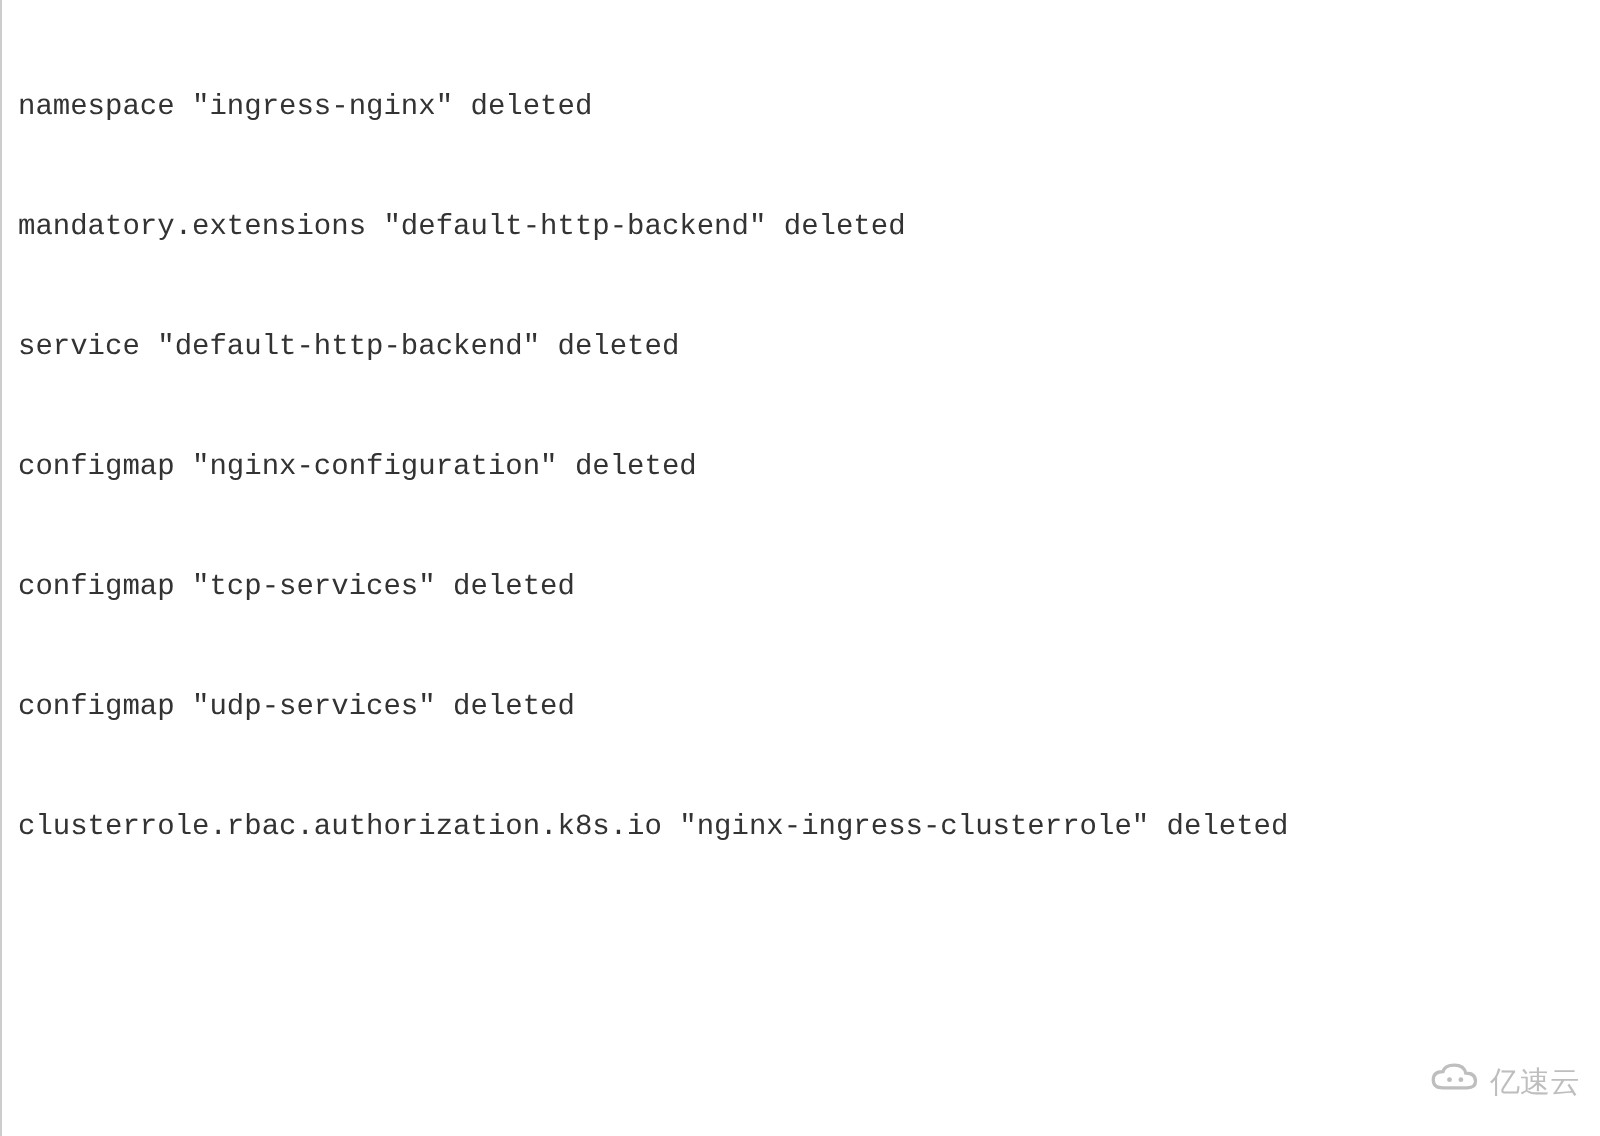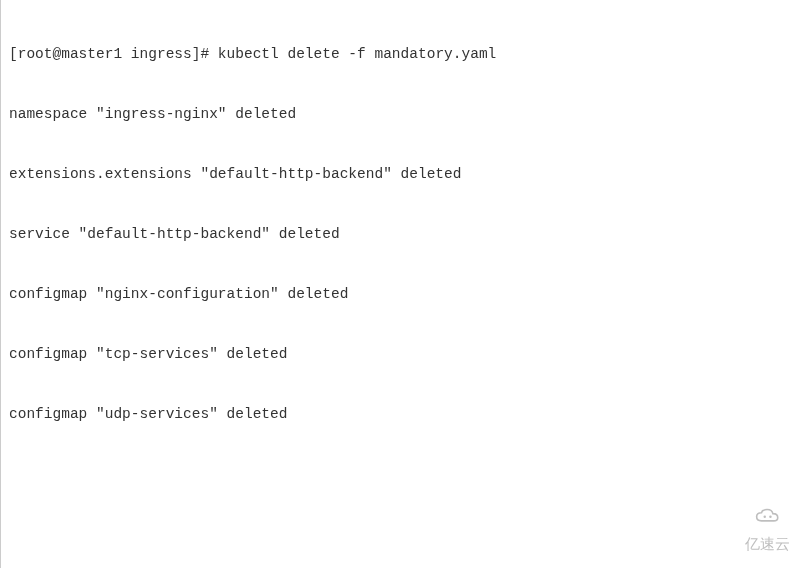--- a/index.html
+++ b/index.html
@@ -33,38 +33,37 @@
       right: 10px;
       bottom: 14px;
       display: flex;
       align-items: center;
       gap: 4px;
       color: #b8b8b8;
       font-family: sans-serif;
       font-size: 15px;
       font-weight: 500;
       opacity: 0.9;
-      flex-direction: column;
     }
     .watermark svg {
       width: 26px;
       height: 18px;
     }
   </style>
 </head>
 <body>
 
 <div class="terminal">
-  <span class="line"><span>[root@master1 ingress]# </span><span>kubectl delete -f mandatory.yaml</span></span>
   <span class="line">namespace "ingress-nginx" deleted</span>
-  <span class="line">extensions.extensions "default-http-backend" deleted</span>
+  <span class="line">mandatory.extensions "default-http-backend" deleted</span>
   <span class="line">service "default-http-backend" deleted</span>
   <span class="line">configmap "nginx-configuration" deleted</span>
   <span class="line">configmap "tcp-services" deleted</span>
   <span class="line">configmap "udp-services" deleted</span>
+  <span class="line">clusterrole.rbac.authorization.k8s.io "nginx-ingress-clusterrole" deleted</span>
   
   
   
   
   
   
   
   
   
   

